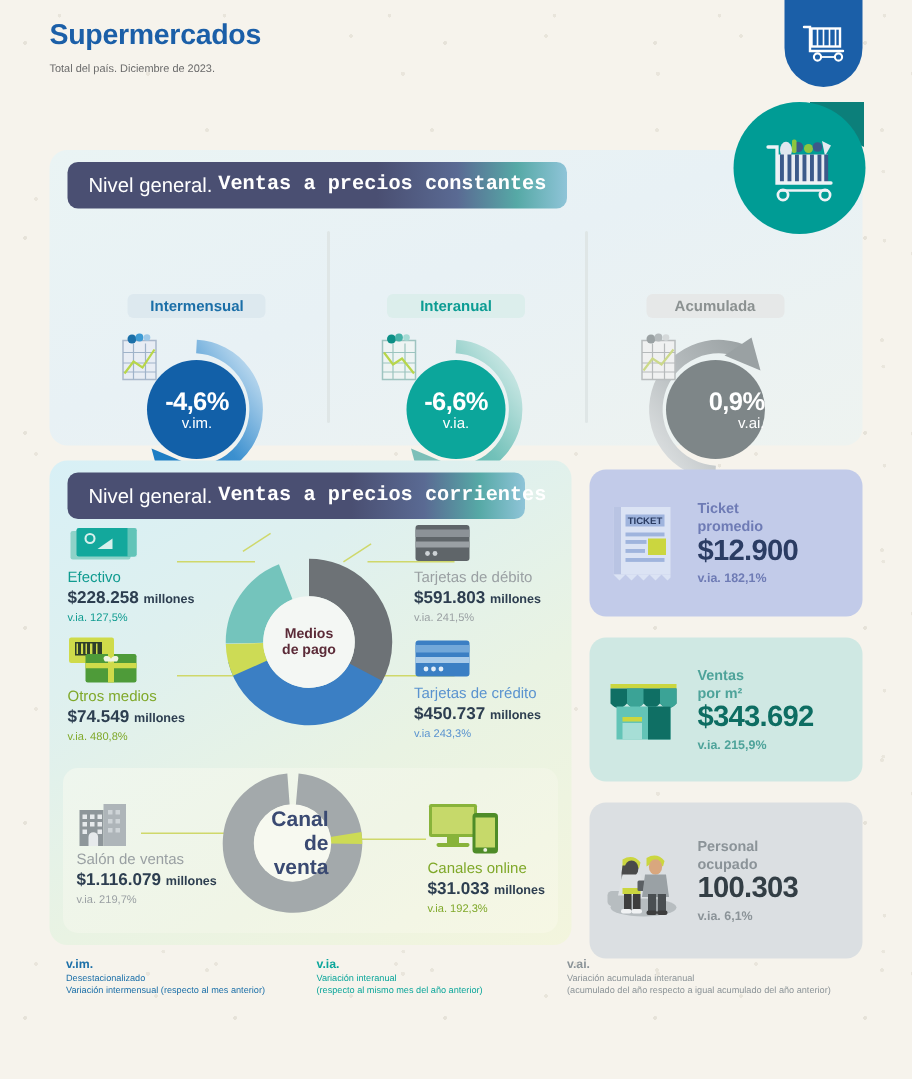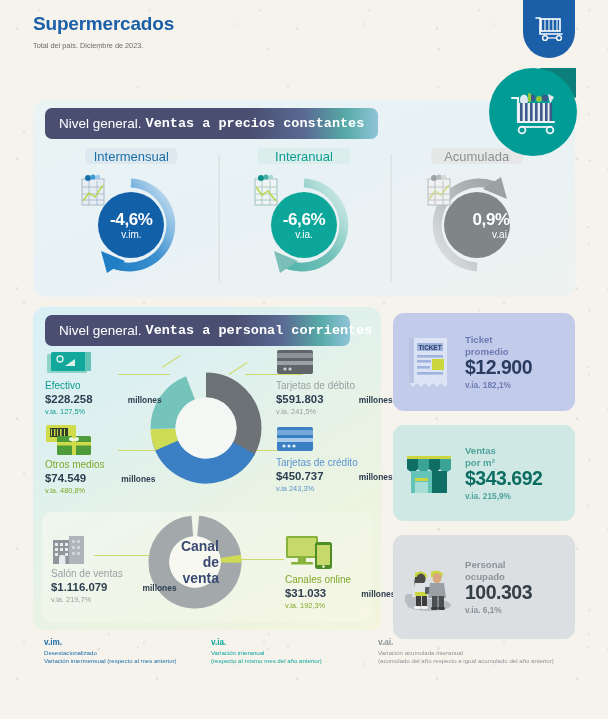--- a/index.html
+++ b/index.html
@@ -73,21 +73,21 @@
 
   .metrics { position: absolute; left: 12px; top: 48px; width: 518px; display: flex; }
   .metric { flex: 1; position: relative; display: flex; flex-direction: column; align-items: center; }
   .metric + .metric::before {
     content: ""; position: absolute; left: 0; top: 6px; width: 2px; height: 128px;
     background: #dfe6e6; border-radius: 2px;
   }
   .chip {
     width: 92px; height: 16px; border-radius: 4px;
     display: flex; align-items: center; justify-content: center;
-    font-size: 13px; font-weight: normal;
+    font-size: 10px; font-weight: bold; margin-top: 48px;
   }
   .chip.blue { background: #dde9ef; color: #1b6fa8; }
   .chip.teal { background: #dceeec; color: #0c9c93; }
   .chip.gray { background: #e6e8e8; color: #8b9191; }
 
   .ringwrap { position: relative; width: 108px; height: 104px; margin-top: 9px; }
   .ringwrap svg { position: absolute; left: 0; top: 0; }
   .ringicon { position: absolute; left: 46px; top: -4px; width: 34px; height: 38px; }
   .bubble {
     position: absolute; left: 50%; top: 52px; transform: translate(-50%,-50%);
@@ -118,21 +118,21 @@
   .donut-center {
     position: absolute; left: 50%; top: 50%; transform: translate(-50%,-50%);
     text-align: center; color: #5b2b38; font-weight: bold; line-height: 1.15;
     font-size: 9.4px;
   }
   .donut-center.canal { color: #3a4a72; font-size: 14px; text-align: right; }
 
   .lbl { position: absolute; }
   .lbl .name { font-size: 10px; line-height: 1.2; }
   .lbl .amt { font-size: 11.4px; font-weight: bold; color: #2d3e50; line-height: 1.35; white-space: nowrap; }
-  .lbl .amt .mil { font-size: 8.4px; font-weight: bold; margin-left: 32px; }
+  .lbl .amt .mil { font-size: 8.4px; font-weight: bold; }
   .lbl .via { font-size: 7.4px; line-height: 1.3; }
   .c-teal  { color: #0f9b90; }
   .c-green { color: #7fa829; }
   .c-gray  { color: #9aa0a3; }
   .c-blue  { color: #5a93cf; }
 
   
   .leader { position: absolute; background: #cfd86a; height: 1.2px; }
 
   
@@ -323,38 +323,44 @@
     <path d="M10 14 L16 14 L16 38 L52 38" fill="none" stroke="#eef2f6" stroke-width="2.2" stroke-linecap="round"></path>
     <line x1="18" y1="43" x2="50" y2="43" stroke="#eef2f6" stroke-width="1.8"></line>
     <circle cx="20" cy="46" r="3.4" fill="none" stroke="#eef2f6" stroke-width="1.8"></circle>
     <circle cx="48" cy="46" r="3.4" fill="none" stroke="#eef2f6" stroke-width="1.8"></circle>
   </svg>
 </div>
 
 <div class="panel2">
   <div class="banner">
     <span class="b-light">Nivel general.</span>
-    <span class="b-bold">Ventas a personal corrientes</span>
+    <span class="b-bold">Ventas a precios corrientes</span>
   </div>
 
   <div class="leader" style="left:85px; top:67px; width:52px;"></div>
   <div class="leader" style="left:129px; top:60px; width:22px; transform:rotate(-33deg); transform-origin:left center;"></div>
   <div class="leader" style="left:212px; top:67px; width:58px;"></div>
   <div class="leader" style="left:196px; top:67px; width:22px; transform:rotate(-33deg); transform-origin:left center;"></div>
   <div class="leader" style="left:85px; top:143px; width:62px;"></div>
   <div class="leader" style="left:204px; top:143px; width:66px;"></div>
 
   <svg class="donut" style="left:115px; top:63px;" width="116" height="116" viewBox="0 0 116 116">
 
     <circle cx="58" cy="58" r="43" fill="none" stroke="#6d7276" stroke-width="25" stroke-dasharray="90.2 180.0" transform="rotate(-90 58 58)"></circle>
     <circle cx="58" cy="58" r="43" fill="none" stroke="#3b7fc4" stroke-width="25" stroke-dasharray="103.3 166.9" transform="rotate(28 58 58)"></circle>
     <circle cx="58" cy="58" r="43" fill="none" stroke="#cddb55" stroke-width="25" stroke-dasharray="17.0 253.2" transform="rotate(156 58 58)"></circle>
     <circle cx="58" cy="58" r="43" fill="none" stroke="#74c4bc" stroke-width="25" stroke-dasharray="52.3 217.9" transform="rotate(179 58 58)"></circle>
     <circle cx="58" cy="58" r="30.5" fill="#f4f7f4"></circle>
   </svg>
+  <div style="position:absolute; left:115px; top:63px; width:116px; height:116px; pointer-events:none;">
+    <div class="donut-center">
+      <div>Medios</div>
+      <div>de pago</div>
+    </div>
+  </div>
 
   <svg style="position:absolute; left:12px; top:44px;" width="48" height="26" viewBox="0 0 48 26">
     <rect x="2" y="3" width="40" height="19" rx="1.5" fill="#8ed2c8"></rect>
     <rect x="6" y="1" width="40" height="19" rx="1.5" fill="#13a89c"></rect>
     <rect x="40" y="1" width="6" height="19" fill="#8ed2c8" opacity=".65"></rect>
     <circle cx="15" cy="8" r="3" fill="none" stroke="#d7f0ec" stroke-width="1.4"></circle>
     <path d="M20 15 L30 8 L30 15 Z" fill="#d7f0ec"></path>
   </svg>
   <div class="lbl" style="left:12px; top:73px;">
     <div class="name c-teal">Efectivo</div>

